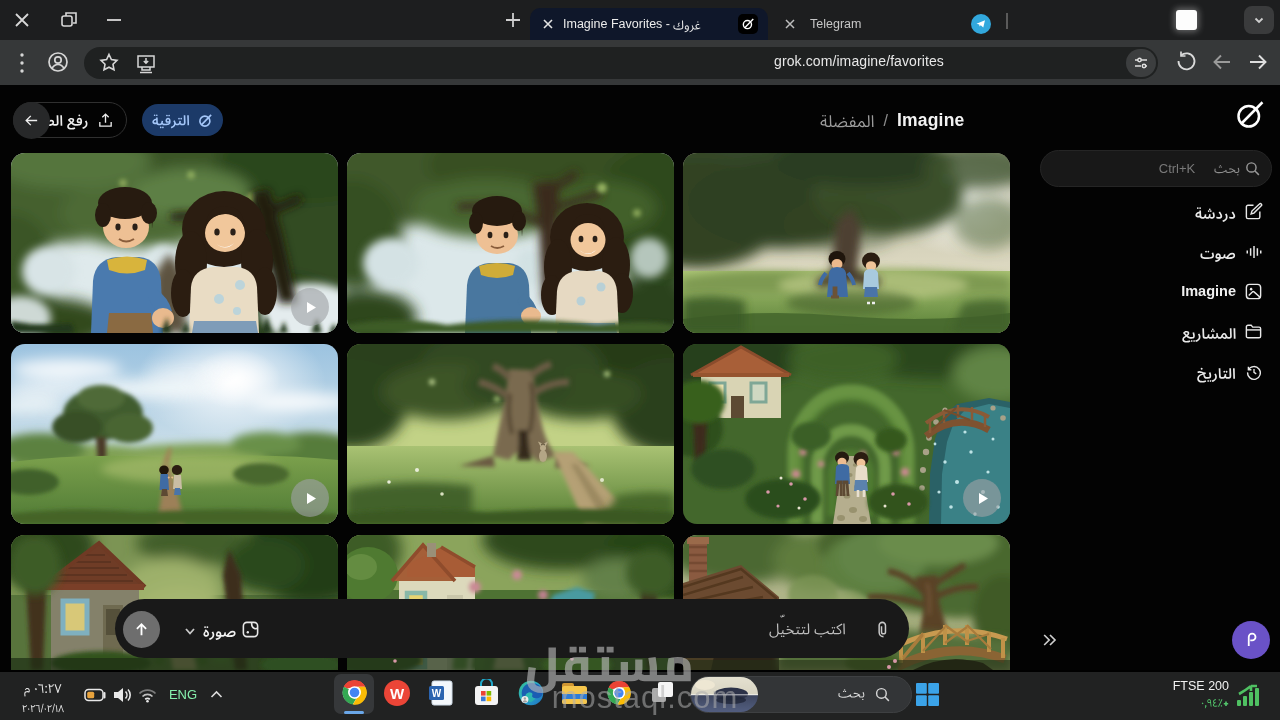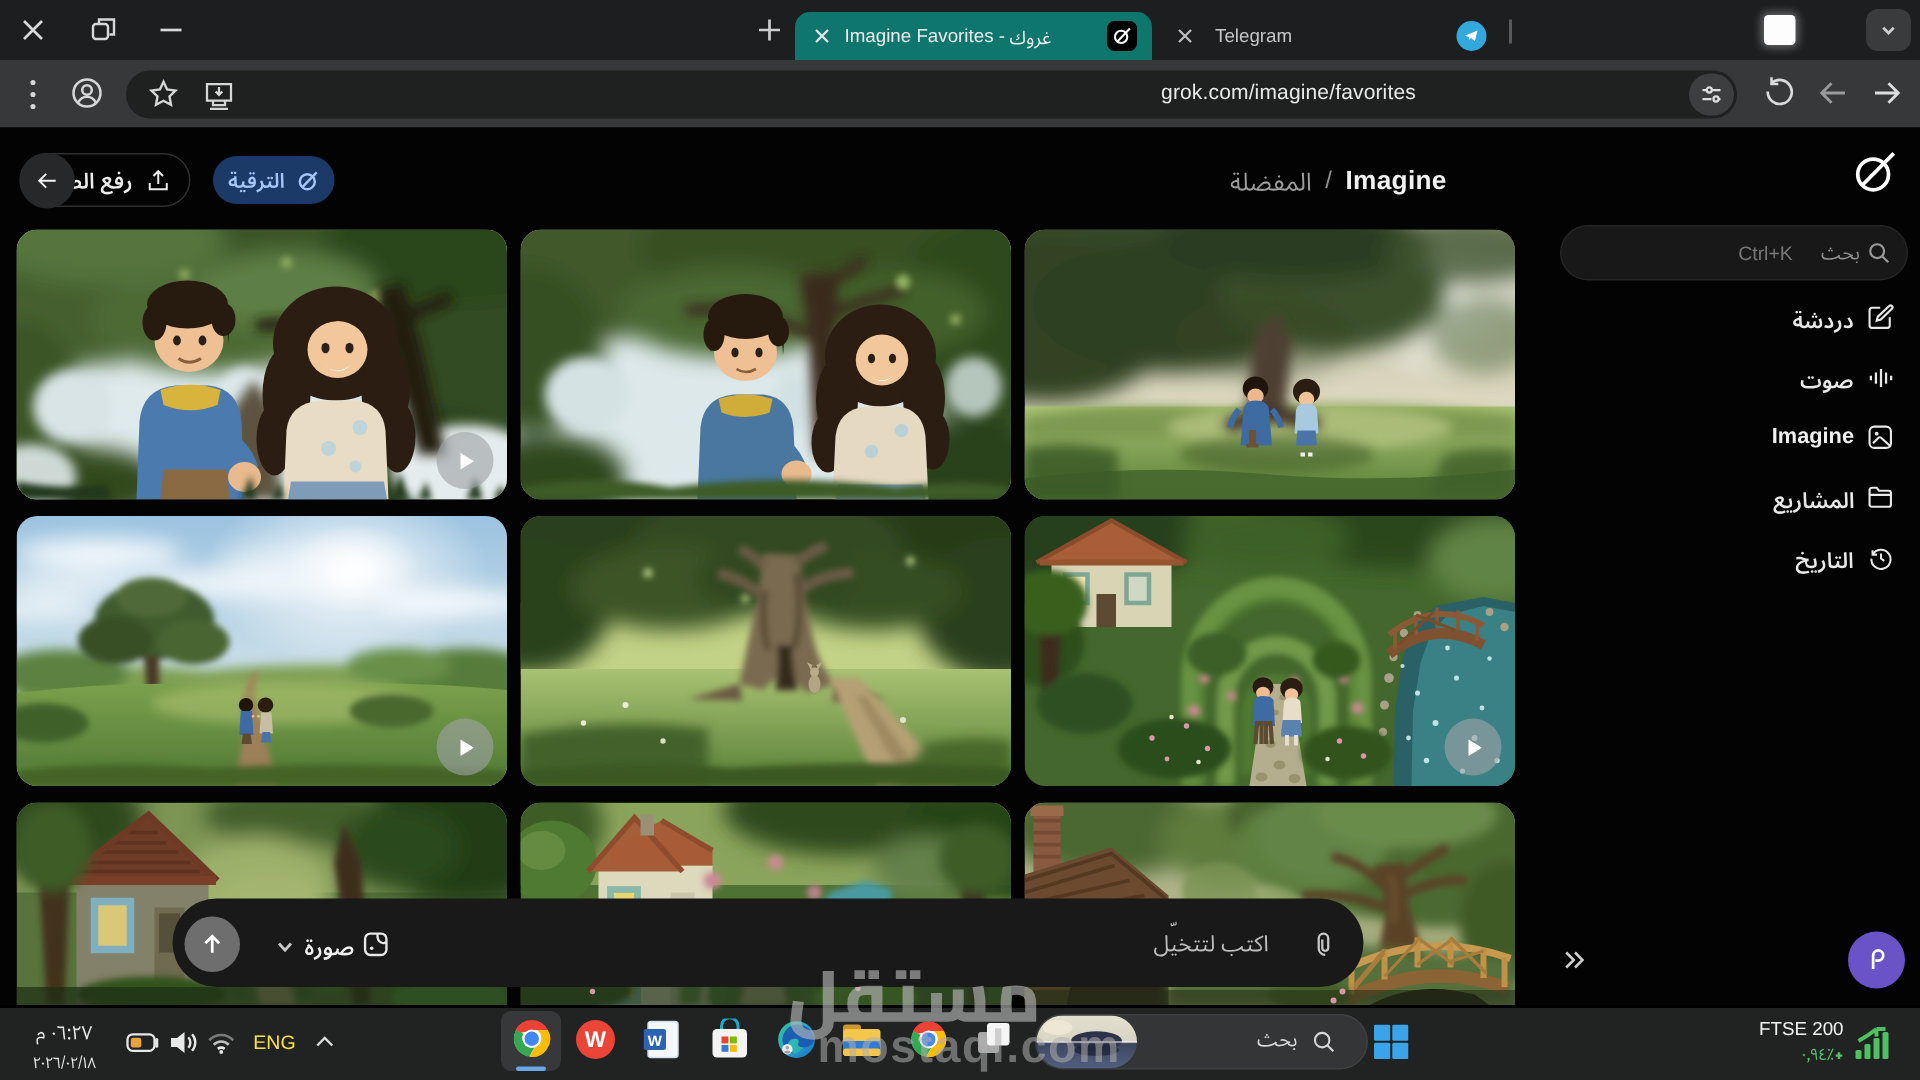--- a/index.html
+++ b/index.html
@@ -22,21 +22,21 @@
 <svg class="abs" style="left:10px;top:8px" width="220" height="24" viewBox="0 0 220 24" fill="none" stroke="#d8d8d8" stroke-width="1.6">
  <path d="M6 6 L18 18 M18 6 L6 18" stroke-width="1.8"></path>
  <rect x="52" y="8" width="10" height="10" rx="2"></rect>
       <path d="M56 8 v-3 h10 v10 h-3"></path>
  <path d="M97 12 h14" stroke-width="1.8"></path>
 </svg>
 <svg class="abs" style="left:502px;top:9px" width="22" height="22" viewBox="0 0 22 22" stroke="#cfcfcf" stroke-width="1.8">
       <path d="M11 4 v14 M4 11 h14"></path>
     </svg>
 
-<div class="tab" style="left:530px;width:238px;background:#0f766e">
+<div class="tab" style="left:530px;width:238px;background:#0f172a">
  <svg style="margin-left:11px" width="14" height="14" viewBox="0 0 14 14" stroke="#e3e3e3" stroke-width="1.6">
         <path d="M3 3 L11 11 M11 3 L3 11"></path>
       </svg>
  <span style="color:#ececec;font-size:12.5px;margin-left:8px;white-space:nowrap">Imagine Favorites - </span>
  <span style="margin-left:3px;margin-top:3px">
         <svg width="27.9" height="20.6" viewBox="0 -14.4 27.9 20.6" style="display:block;overflow:visible">
           <path transform="scale(1.000000)" d="M4.9 0.3 5.2 -0.8Q6.4 -0.8 7.2 -0.9Q8 -1 8.5 -1.2Q8.9 -1.4 9.1 -1.7Q9.3 -2 9.2 -2.5L9 -8.9H10L10.3 -2.6Q10.3 -2 10.1 -1.4Q9.9 -0.9 9.4 -0.5Q8.8 -0.1 7.7 0.1Q6.6 0.3 4.9 0.3ZM4.5 -2.6 4.3 -3.3Q4.8 -3.5 5.2 -3.6Q5.5 -3.7 5.6 -3.8Q5.8 -3.9 5.8 -4Q5.8 -4.1 5.6 -4.2Q5.5 -4.3 5.3 -4.5Q5.1 -4.6 5 -4.8Q4.8 -5 4.8 -5.2Q4.8 -5.4 5 -5.7Q5.1 -5.9 5.4 -6.2Q5.8 -6.5 6.4 -6.8L6.8 -6Q6.2 -5.8 5.9 -5.6Q5.7 -5.4 5.7 -5.2Q5.7 -5.1 5.8 -5Q6 -4.9 6.1 -4.7Q6.3 -4.6 6.5 -4.4Q6.6 -4.2 6.6 -3.9Q6.6 -3.7 6.5 -3.6Q6.5 -3.4 6.2 -3.2Q6 -3.1 5.6 -2.9Q5.2 -2.7 4.5 -2.6ZM4.9 0.3Q3.8 0.3 2.9 0.1Q2.1 -0 1.5 -0.3Q1 -0.6 0.7 -1.1Q0.4 -1.6 0.4 -2.3Q0.4 -2.6 0.4 -2.9Q0.5 -3.2 0.6 -3.6Q0.6 -3.9 0.7 -4.2L1.7 -4Q1.6 -3.8 1.6 -3.6Q1.5 -3.3 1.4 -3Q1.4 -2.8 1.4 -2.6Q1.4 -1.9 1.7 -1.5Q2.1 -1.1 2.9 -0.9Q3.7 -0.8 5.2 -0.8L5.5 -0.1Z M11.8 2.9 11.5 1.9Q12.3 1.8 12.9 1.6Q13.5 1.4 14 1.1Q14.5 0.7 14.7 0.2Q15 -0.4 15 -1.2Q15 -1.6 14.9 -2Q14.8 -2.3 14.7 -2.6Q14.5 -2.9 14.3 -3Q14.1 -3.2 13.8 -3.2Q13.5 -3.2 13.3 -3Q13.1 -2.8 12.9 -2.4Q12.8 -2.1 12.8 -1.7Q12.8 -1.5 12.9 -1.3Q13 -1.1 13.3 -1Q13.5 -0.9 13.9 -0.9Q14.3 -0.9 14.7 -1Q15 -1 15.3 -1.2L15.3 -0.3Q15 -0.1 14.6 0Q14.2 0.1 13.8 0.1Q13.3 0.1 13 0Q12.6 -0.1 12.3 -0.3Q12.1 -0.5 12 -0.8Q11.8 -1.1 11.8 -1.5Q11.8 -2 12 -2.4Q12.1 -2.9 12.4 -3.3Q12.7 -3.7 13.1 -4Q13.5 -4.2 13.9 -4.2Q14.4 -4.2 14.8 -4Q15.2 -3.7 15.4 -3.3Q15.7 -2.8 15.8 -2.3Q15.9 -1.7 15.9 -1.1Q15.9 0 15.5 0.9Q15 1.7 14.1 2.2Q13.1 2.7 11.8 2.9Z M16.7 2.9 16.3 2Q17.2 1.7 17.8 1.3Q18.4 0.9 18.8 0.4Q19.1 0 19.3 -0.5Q19.4 -0.9 19.4 -1.3Q19.4 -2 19.2 -2.6Q18.9 -3.2 18.6 -3.8L19.5 -4.2Q19.7 -3.8 19.9 -3.4Q20.1 -3 20.2 -2.6Q20.4 -2.2 20.5 -1.9Q20.6 -1.4 20.9 -1.2Q21.2 -1 21.7 -1Q22 -1 22.1 -0.8Q22.2 -0.7 22.2 -0.5Q22.2 -0.3 22 -0.1Q21.8 0.1 21.6 0.1Q21 0.1 20.7 -0.1Q20.3 -0.3 20.2 -0.6Q20 -1 19.9 -1.3L20.3 -1.1Q20.3 -0.3 19.9 0.4Q19.6 1.1 19 1.6Q18.4 2.1 17.8 2.4Q17.2 2.8 16.7 2.9Z M21.6 0.1 21.7 -1Q22.5 -1 22.9 -1Q23.3 -1 23.5 -1Q23.7 -1 23.8 -1Q23.6 -1.2 23.3 -1.4Q23 -1.7 22.8 -2.1Q22.5 -2.5 22.5 -3.1Q22.5 -3.8 22.9 -4.3Q23.2 -4.9 23.8 -5.2Q24.4 -5.5 25.1 -5.5Q25.4 -5.5 25.7 -5.4Q26.1 -5.4 26.4 -5.3L26.1 -4.3Q25.9 -4.4 25.6 -4.4Q25.3 -4.5 25.1 -4.5Q24.7 -4.5 24.3 -4.3Q24 -4.1 23.8 -3.8Q23.6 -3.5 23.6 -3.1Q23.6 -2.8 23.7 -2.5Q23.8 -2.2 24.1 -2Q24.3 -1.8 24.6 -1.7Q24.8 -1.5 25.1 -1.5Q25.4 -1.4 25.6 -1.4Q25.7 -1.5 25.9 -1.5Q26 -1.5 26.1 -1.6Q26.3 -1.6 26.5 -1.7Q26.8 -1.8 27.1 -2L27.5 -1.1Q26.6 -0.8 25.8 -0.5Q24.9 -0.2 23.9 -0.1Q22.9 0.1 21.6 0.1ZM24.9 -6.8Q24.6 -6.8 24.4 -7Q24.2 -7.1 24.2 -7.4Q24.2 -7.6 24.4 -7.8Q24.6 -8 24.9 -8Q25.1 -8 25.3 -7.8Q25.5 -7.6 25.5 -7.4Q25.5 -7.1 25.3 -7Q25.1 -6.8 24.9 -6.8Z" fill="#ececec"></path>
         </svg>
       </span>
  <span style="position:absolute;right:10px;top:6px;width:20px;height:20px;border-radius:5px;background:#000;display:flex;align-items:center;justify-content:center">
@@ -850,21 +850,21 @@
 <svg class="abs" style="left:112px;top:686px" width="20" height="18" viewBox="0 0 20 18" fill="#e8e8e8">
       <path d="M2 6 h4 L11 2 V16 L6 12 H2 Z"></path>
       <path d="M13.5 5.5 a5 5 0 0 1 0 7 M16 3.5 a8 8 0 0 1 0 11" stroke="#e8e8e8" stroke-width="1.6" fill="none"></path>
     </svg>
 <svg class="abs" style="left:138px;top:688px" width="19" height="15" viewBox="0 0 19 15" fill="none" stroke="#e8e8e8">
       <path d="M1.5 5.5 a11 11 0 0 1 16 0" stroke-width="1.7" opacity=".45"></path>
       <path d="M4.5 8.5 a7 7 0 0 1 10 0" stroke-width="1.7" opacity=".8"></path>
       <path d="M7.2 11.2 a4 4 0 0 1 4.6 0" stroke-width="1.8"></path>
       <circle cx="9.5" cy="13.3" r="1.3" fill="#e8e8e8" stroke="none"></circle>
     </svg>
-<div class="abs" style="left:164px;top:687px;width:38px;color:#fde047;font-size:13px;text-align:center">ENG</div>
+<div class="abs" style="left:164px;top:687px;width:38px;color:#86efac;font-size:13px;text-align:center">ENG</div>
 <svg class="abs" style="left:210px;top:690px" width="13" height="9" viewBox="0 0 13 9" fill="none" stroke="#dcdcdc" stroke-width="1.6">
       <path d="M1.5 7 L6.5 2 L11.5 7"></path>
     </svg>
 
 <svg width="0" height="0" style="position:absolute">
       <defs>
 <g id="chromeic">
           <circle cx="24" cy="24" r="21" fill="#fff"></circle>
 <path fill="#ea4335" d="M24 24 m-19,-10.5 A21.5 21.5 0 0 1 43 13.5 L30 13.5 A13 13 0 0 0 11 17 Z"></path>
 <path fill="#ea4335" d="M5 13.5 A21.5 21.5 0 0 1 43 13.5 L30 13.5 L11 17 Z"></path>
@@ -977,14 +977,14 @@
       </g>
       <path d="M3 12 Q10 8 15 4 M15 4 h6 M15 4 v5" stroke="#4fc162" stroke-width="2.6" fill="none"></path>
     </svg>
 
 <div class="abs" style="left:0;top:0;width:1280px;height:720px;pointer-events:none">
 <div class="abs" style="left:525px;top:626px">
         <svg width="169.1" height="79.2" viewBox="0 -55.2 169.1 79.2" style="display:block;overflow:visible">
           <path transform="scale(1.000000)" d="M30.9 0V-6.3H35.9V0ZM16.7 11.9Q12.5 11.9 9.1 10.3Q5.7 8.8 3.8 6Q1.9 3.3 1.9 -0.2Q1.9 -1.2 2.1 -2.7Q2.2 -4.3 2.5 -6.2Q2.7 -8.1 3 -10.1Q3.3 -12.2 3.6 -14.1L10.9 -13.2Q10.4 -9.9 10 -7.3Q9.6 -4.7 9.5 -2.9Q9.3 -1.1 9.3 -0.2Q9.3 1.5 10.1 2.9Q11 4.2 12.7 4.9Q14.4 5.6 16.7 5.6Q19.3 5.6 20.8 4.9Q22.3 4.1 22.9 2.9Q23.5 1.7 23.5 0.1V-33.8H30.9V0.1Q30.9 3.7 29.1 6.3Q27.2 9 24 10.4Q20.9 11.9 16.7 11.9ZM35.9 0V-6.3Q36.2 -6.3 36.3 -6.1Q36.5 -5.9 36.6 -5.4Q36.7 -5 36.8 -4.5Q36.9 -3.9 36.9 -3.2Q36.9 -2.4 36.8 -1.8Q36.7 -1.3 36.6 -0.9Q36.5 -0.4 36.3 -0.2Q36.2 0 35.9 0Z M63.3 0V-6.3H68.3V0ZM35.9 0Q35.6 0 35.5 -0.2Q35.3 -0.4 35.2 -0.9Q35.1 -1.3 35 -1.8Q34.9 -2.4 34.9 -3.2Q34.9 -4.1 35 -4.8Q35.1 -5.5 35.4 -5.9Q35.6 -6.3 35.9 -6.3ZM35.9 0V-6.3H57.7L55.9 -4.8V-19.1L57.4 -17.8H52.1Q50.2 -17.8 49.1 -17.3Q48 -16.9 47.6 -15.6Q47.1 -14.3 47.1 -12Q47.1 -9.5 47.6 -8.3Q48 -7.1 49.1 -6.7Q50.2 -6.3 52.1 -6.3V-0.5Q48 -0.5 45.3 -1.6Q42.6 -2.8 41.2 -5.4Q39.8 -7.9 39.8 -12Q39.8 -15.9 41.2 -18.6Q42.6 -21.3 45.3 -22.7Q48 -24.1 52.1 -24.1H63.3V0ZM68.3 0V-6.3Q68.5 -6.3 68.7 -6.1Q68.9 -5.9 69 -5.4Q69.1 -5 69.2 -4.5Q69.2 -3.9 69.2 -3.2Q69.2 -2.4 69.2 -1.8Q69.1 -1.3 69 -0.9Q68.9 -0.4 68.7 -0.2Q68.5 0 68.3 0ZM44.6 -28.6V-34.4H51.6V-28.6ZM54 -28.6V-34.4H61V-28.6Z M84.1 0V-6.3H90.3V0ZM90.3 0V-6.3Q90.6 -6.3 90.7 -6.1Q90.9 -5.9 91 -5.4Q91.1 -5 91.2 -4.5Q91.3 -3.9 91.3 -3.2Q91.3 -2.4 91.2 -1.8Q91.1 -1.3 91 -0.9Q90.9 -0.4 90.7 -0.2Q90.6 0 90.3 0ZM68.3 0Q68 0 67.8 -0.2Q67.6 -0.4 67.5 -0.9Q67.4 -1.3 67.4 -1.8Q67.3 -2.4 67.3 -3.2Q67.3 -4.1 67.4 -4.8Q67.5 -5.5 67.7 -5.9Q67.9 -6.3 68.3 -6.3ZM68.3 0V-6.3H81.2L76.7 -2.6V-24.1H84.1V0ZM72.2 -28.6V-34.4H79.2V-28.6ZM81.6 -28.6V-34.4H88.6V-28.6Z M132 0V-6.3H137V0ZM90.3 0Q90 0 89.8 -0.2Q89.7 -0.4 89.6 -0.9Q89.4 -1.3 89.4 -1.8Q89.3 -2.4 89.3 -3.2Q89.3 -4.1 89.4 -4.8Q89.5 -5.5 89.7 -5.9Q90 -6.3 90.3 -6.3ZM119.5 0Q117.4 0 115.4 -0.8Q113.3 -1.6 111.6 -3.1L116.1 -7.7Q116.9 -7 117.8 -6.6Q118.6 -6.3 119.5 -6.3H128.7L124.7 -2.8V-13.1Q124.7 -13.9 124.5 -15.4Q124.3 -17 124 -19Q123.7 -21 123.3 -23.1L130.6 -24.1Q130.9 -22.4 131.2 -20.2Q131.5 -18.1 131.8 -16.2Q132 -14.2 132 -13.1V0ZM90.3 0V-6.3H97.3L95.7 -4.6V-19.2H103V0ZM103 0V-6.3H106.4Q108 -6.3 108.7 -6.7Q109.5 -7.2 109.9 -8.6Q110.2 -10 110.2 -12.9V-21.6H117.5V-12.9Q117.5 -8.4 116.3 -5.5Q115.1 -2.7 112.7 -1.3Q110.3 0 106.4 0ZM137 0V-6.3Q137.3 -6.3 137.5 -6.1Q137.7 -5.9 137.8 -5.4Q137.9 -5 137.9 -4.5Q138 -3.9 138 -3.2Q138 -2.4 137.9 -1.8Q137.9 -1.3 137.8 -0.9Q137.7 -0.4 137.5 -0.2Q137.3 0 137 0Z M137 0V-6.3H161.5L158.5 -3.6V-12Q158.5 -14.3 158 -15.6Q157.5 -16.9 156.2 -17.4Q155 -18 152.7 -18Q150.7 -18 148.9 -17.7Q147 -17.5 145.9 -17L150.5 -21.2Q150.3 -20.2 150 -18.5Q149.7 -16.9 149.6 -15Q149.4 -13.2 149.4 -11.4Q149.4 -9.8 149.5 -8.1Q149.7 -6.3 149.9 -4.9Q150.1 -3.5 150.3 -3.1L143.3 -1.1Q143.1 -1.8 142.8 -3.4Q142.5 -4.9 142.3 -7Q142.1 -9.1 142.1 -11.4Q142.1 -13.8 142.3 -16Q142.5 -18.2 142.9 -20.1Q143.2 -21.9 143.5 -23Q144.6 -23.4 147.1 -23.8Q149.6 -24.2 152.7 -24.2Q157.1 -24.2 160 -23Q162.9 -21.8 164.4 -19.1Q165.8 -16.4 165.8 -11.9V0ZM137 0Q136.8 0 136.6 -0.2Q136.4 -0.4 136.3 -0.9Q136.2 -1.3 136.1 -1.8Q136.1 -2.4 136.1 -3.2Q136.1 -4.1 136.2 -4.8Q136.3 -5.5 136.5 -5.9Q136.7 -6.3 137 -6.3Z" fill="rgba(185,185,185,0.62)"></path>
         </svg>
       </div>
-<div class="abs" style="left:545px;top:680px;width:200px;text-align:center;font-size:31px;font-weight:bold;color:rgba(175,175,175,0.55);letter-spacing:1px">mostaql.com</div>
+<div class="abs" style="left:545px;top:680px;width:200px;text-align:center;font-size:31px;font-weight:normal;color:rgba(175,175,175,0.55);letter-spacing:1px">mostaql.com</div>
 </div>
 </div>
 </body></html>

